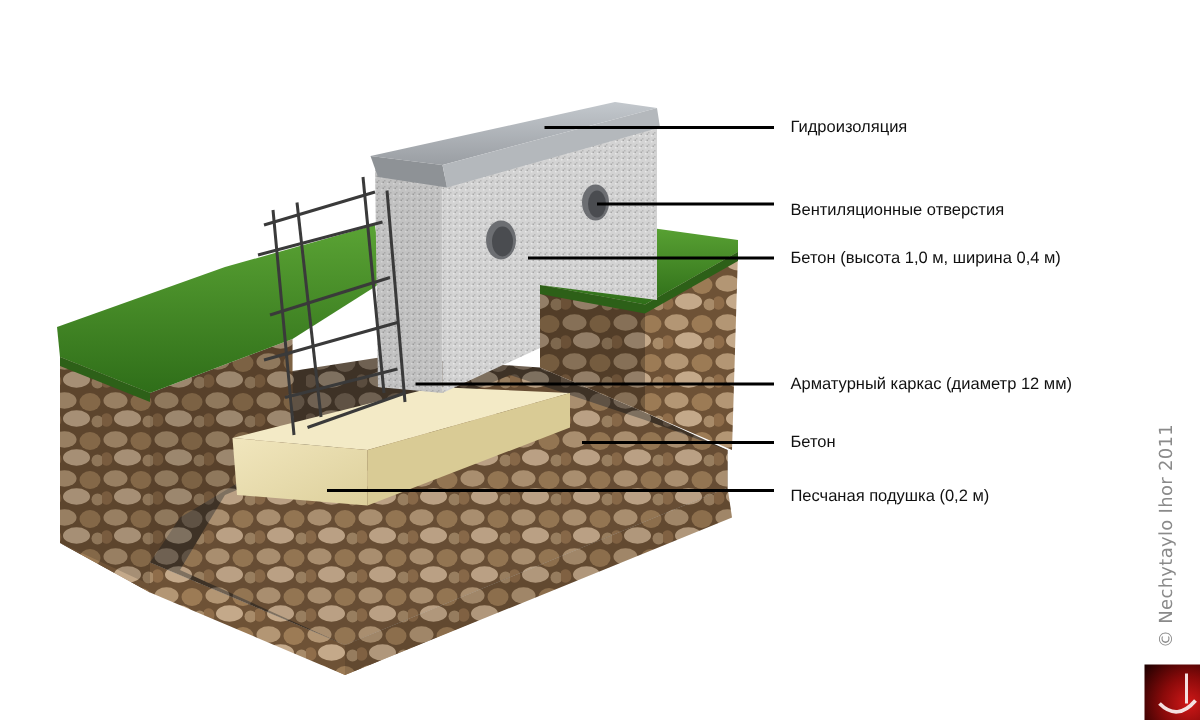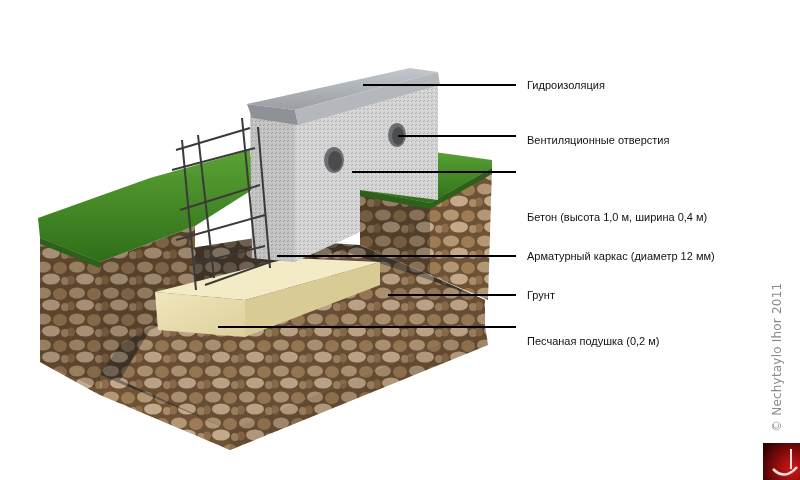--- a/index.html
+++ b/index.html
@@ -131,24 +131,24 @@
 
 <div class="leader" style="left:363px; top:84px; width:153px;"></div>
 <div class="leader" style="left:398px; top:135px; width:118px;"></div>
 <div class="leader" style="left:352px; top:171px; width:164px;"></div>
 <div class="leader" style="left:277px; top:255px; width:239px;"></div>
 <div class="leader" style="left:388px; top:294px; width:128px;"></div>
 <div class="leader" style="left:218px; top:326px; width:298px;"></div>
 
 <div class="label" style="top:77px;">Гидроизоляция</div>
 <div class="label" style="top:132px;">Вентиляционные отверстия</div>
-<div class="label" style="top:164px;margin-top:45px;">Бетон (высота 1,0 м, ширина 0,4 м)</div>
+<div class="label" style="top:164px;">Бетон (высота 1,0 м, ширина 0,4 м)</div>
 <div class="label" style="top:248px;text-align:center;">Арматурный каркас (диаметр 12 мм)</div>
-<div class="label" style="top:287px;">Грунт</div>
-<div class="label" style="top:333px;">Песчаная подушка (0,2 м)</div>
+<div class="label" style="top:287px;">Бетон</div>
+<div class="label" style="top:323px;">Песчаная подушка (0,2 м)</div>
 
 <div class="copyright">© Nechytaylo Ihor 2011</div>
 <div class="logo">
   <svg width="37" height="37" viewBox="0 0 37 37" xmlns="http://www.w3.org/2000/svg">
     <line x1="28" y1="6" x2="28" y2="26" stroke="#f4e0e0" stroke-width="2"></line>
     <path d="M10 26 Q22 38 34 24" stroke="#f4e0e0" stroke-width="2.5" fill="none"></path>
   </svg>
 </div>
 
 </body></html>

